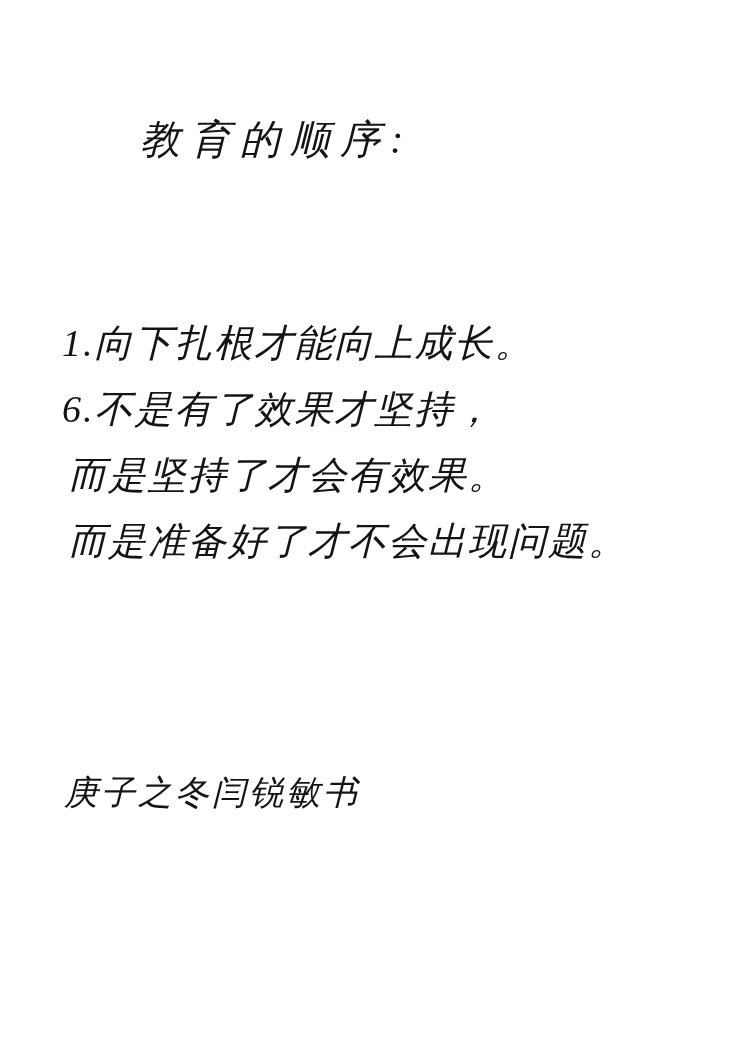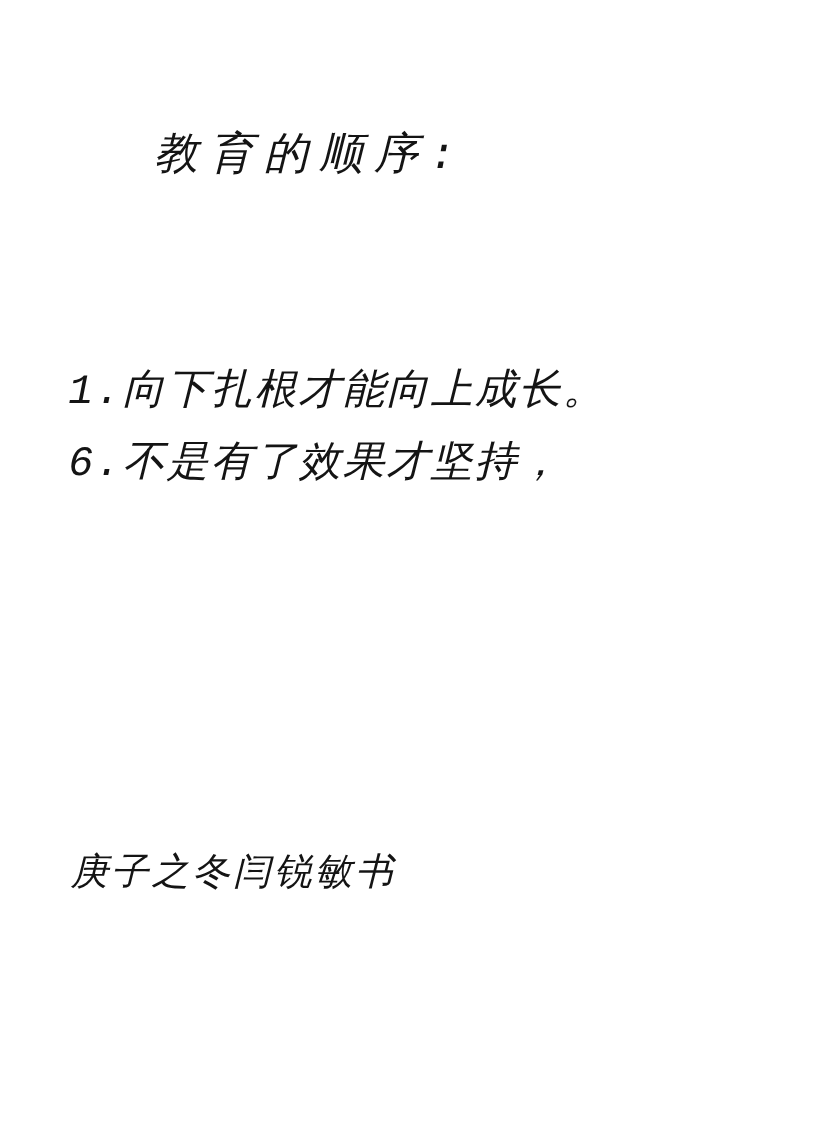--- a/index.html
+++ b/index.html
@@ -13,36 +13,35 @@
     overflow: hidden;
     font-family: "Liberation Serif", "DejaVu Serif", serif;
     color: #1a1a1a;
   }
   .page {
     position: relative;
     width: 748px;
     height: 1041px;
     background: #ffffff;
     box-sizing: border-box;
-    font-family: Liberation Mono, monospace;
   }
   .title {
     position: absolute;
     top: 112px;
     left: 140px;
     font-size: 40px;
     letter-spacing: 10px;
     font-style: italic;
     font-weight: 400;
     color: #141414;
     white-space: nowrap;
   }
   .body-block {
     position: absolute;
-    top: 324px;
+    top: 310px;
     left: 62px;
     width: 660px;
   }
   .line {
     font-size: 38px;
     line-height: 66px;
     font-style: italic;
     letter-spacing: 2px;
     color: #141414;
     white-space: nowrap;
@@ -63,17 +62,19 @@
 </head>
 <body>
 
 <div class="page">
 
   <div class="title">教育的顺序:</div>
 
   <div class="body-block">
     <div class="line indent-0">1.向下扎根才能向上成长。</div>
     <div class="line indent-0">6.不是有了效果才坚持，</div>
+    <div class="line indent-1">而是坚持了才会有效果。</div>
+    <div class="line indent-1">而是准备好了才不会出现问题。</div>
   </div>
 
   <div class="signature">庚子之冬闫锐敏书</div>
 
 </div>
 
 </body></html>

